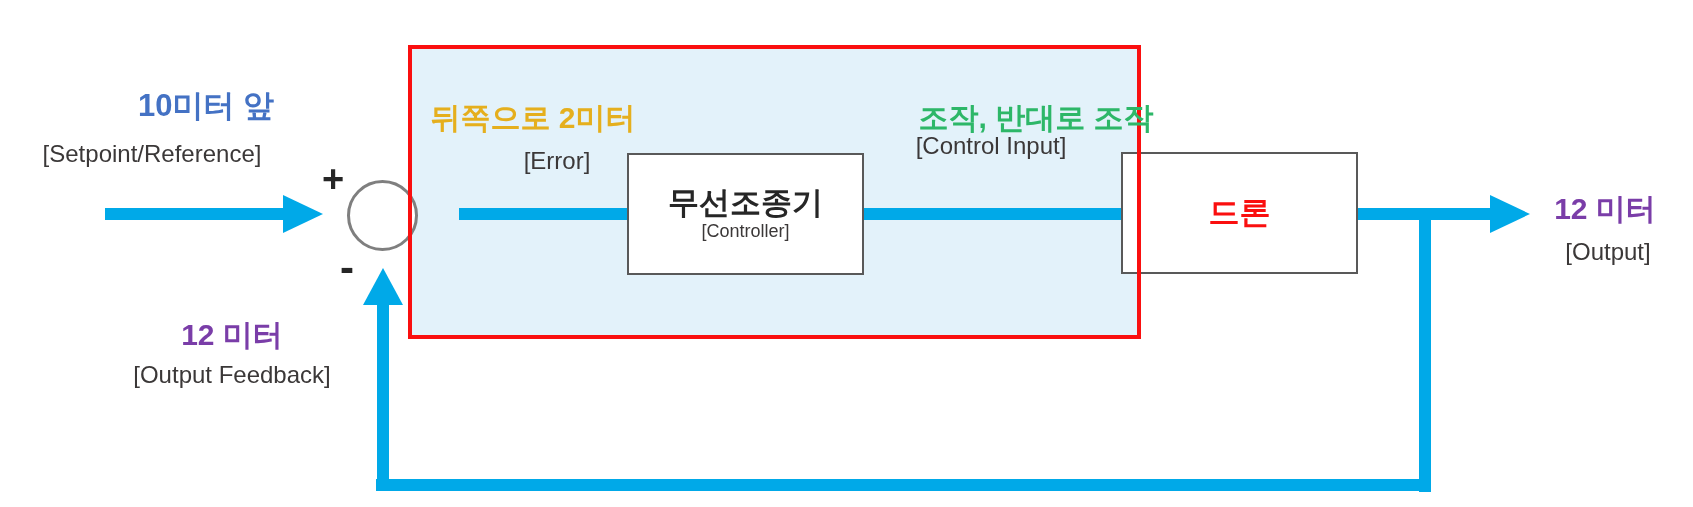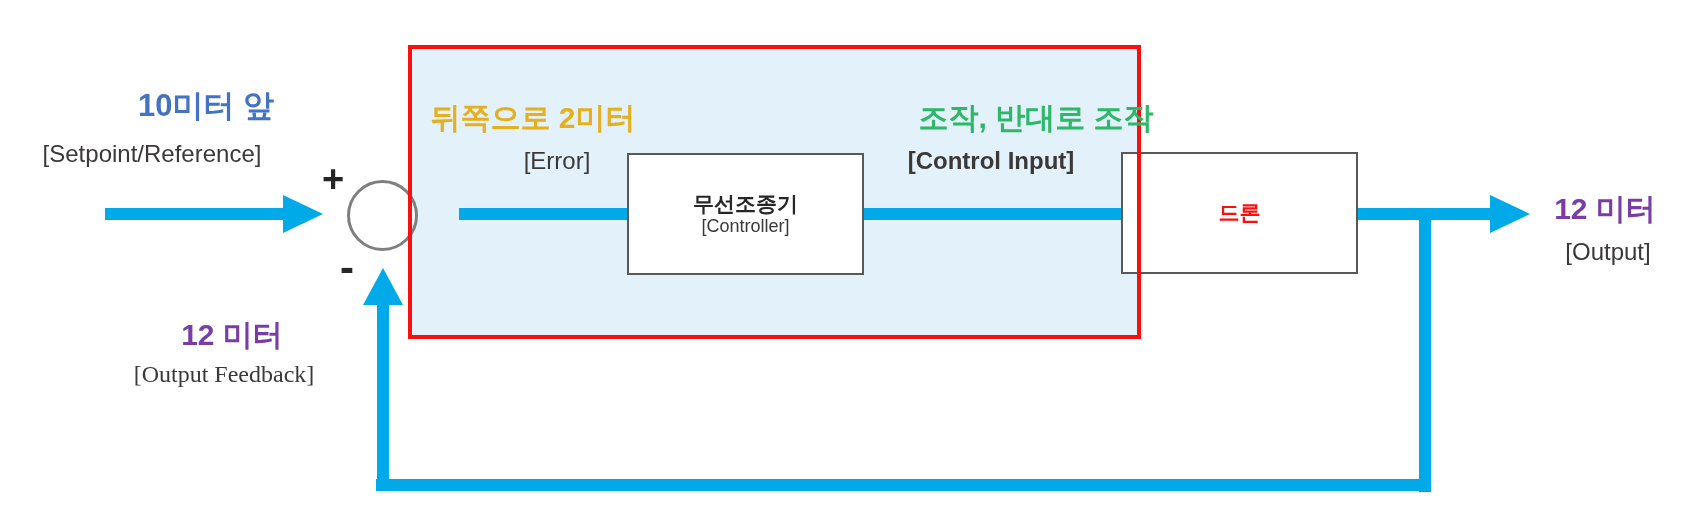--- a/index.html
+++ b/index.html
@@ -49,40 +49,40 @@
     border-radius:50%;box-sizing:border-box;z-index:2;
   }
   .node-box{
     position:absolute;width:237px;height:122px;box-sizing:border-box;
     background:#ffffff;border:2px solid var(--box_border);
     display:flex;flex-direction:column;align-items:center;justify-content:center;
     gap:2px;z-index:2;
   }
   #controller-box{left:627px;top:153px;}
   #plant-box{left:1121px;top:152px;}
-  .node-title{font-size:21px;font-weight:bold;color:var(--dark2);line-height:1.1;white-space:nowrap;}
+  .node-title{font-size:31px;font-weight:bold;color:var(--dark2);line-height:1.1;white-space:nowrap;}
   #plant-box .node-title{color:var(--red);}
   .node-sub{font-size:18px;color:var(--dark);line-height:1.1;white-space:nowrap;}
   
   .lbl{
     position:absolute;transform:translateX(-50%);
     white-space:nowrap;line-height:1.15;z-index:4;text-align:center;
   }
   .ko{font-weight:bold;font-size:30px;}
   .en{font-size:24px;color:var(--dark);}
   #setpoint-ko{left:182px;top:88px;font-size:31px;color:var(--blue);margin-left:24px;}
   #setpoint-en{left:152px;top:140px;}
   #error-ko{left:533px;top:101px;color:var(--gold);text-align:right;}
   #error-en{left:533px;top:147px;margin-left:24px;}
   #control-ko{left:994px;top:101px;color:var(--green);margin-left:42px;}
-  #control-en{left:991px;top:147px;font-weight:bold;}
+  #control-en{left:991px;top:132px;}
   #output-ko{left:1605px;top:192px;color:var(--purple);}
   #output-en{left:1608px;top:238px;}
   #feedback-ko{left:232px;top:318px;color:var(--purple);}
-  #feedback-en{left:224px;top:361px;font-family:Liberation Serif, serif;}
+  #feedback-en{left:232px;top:361px;}
   .sign{
     position:absolute;transform:translateX(-50%);z-index:4;
     font-weight:bold;color:var(--dark2);line-height:1;
   }
   #plus-sign{left:333px;top:160px;font-size:38px;}
   #minus-sign{left:347px;top:247px;font-size:42px;}
 </style>
 </head>
 <body>
 

